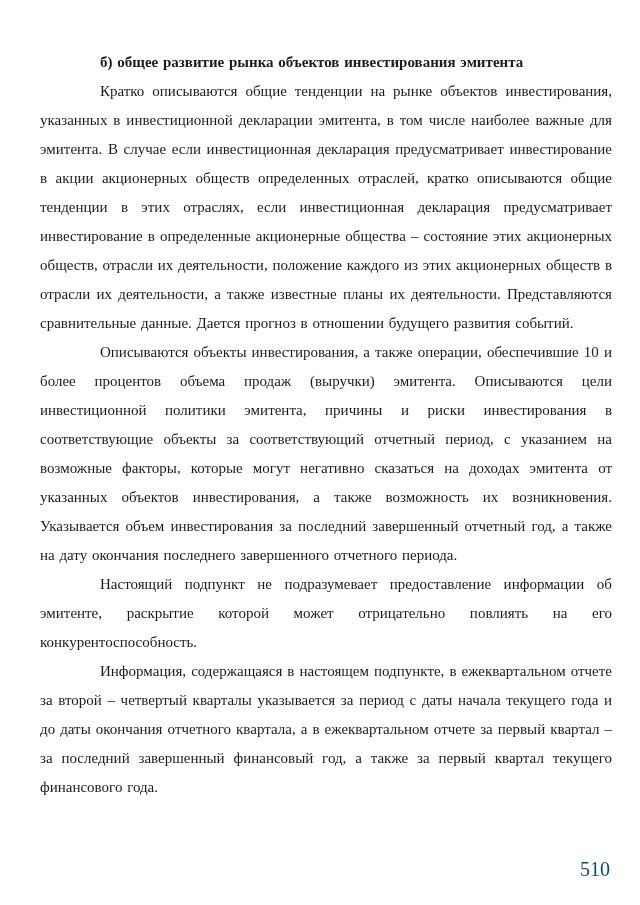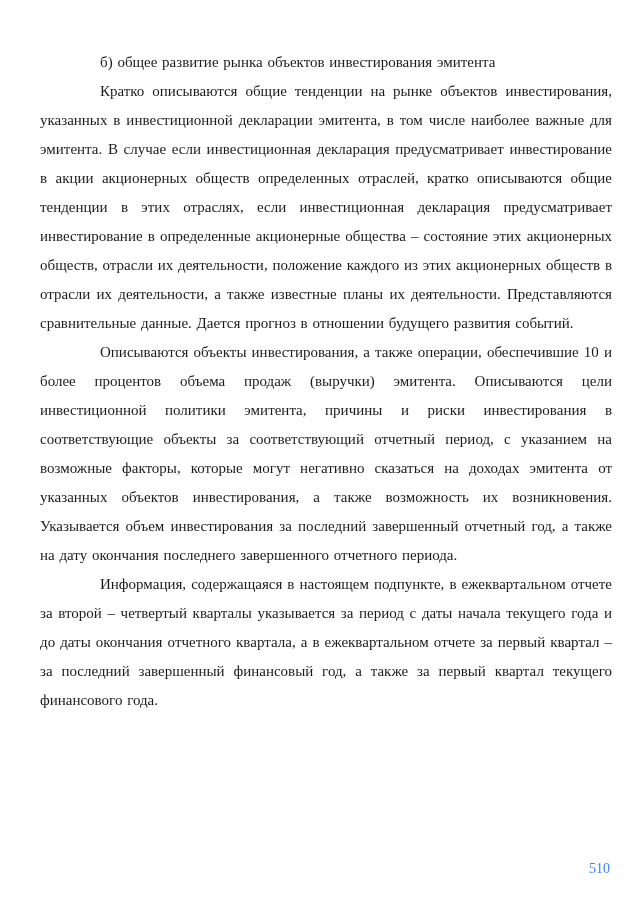--- a/index.html
+++ b/index.html
@@ -28,36 +28,37 @@
   }
   .content p {
     margin: 0;
     font-size: 15px;
     line-height: 29px;
     text-align: justify;
     text-indent: 60px;
     word-spacing: 1px;
   }
   .content p.heading {
-    font-weight: normal;
+    font-weight: bold;
     text-align: left;
   }
   .page-number {
     position: absolute;
     top: 860px;
     right: 30px;
-    font-size: 14px;
+    font-size: 20px;
     line-height: 18px;
-    color: #3b82f6;
+    color: #0c4a6e;
   }
 </style>
 </head>
 <body>
 
 <div class="page">
   <div class="content">
     <p class="heading">б) общее развитие рынка объектов инвестирования эмитента</p>
     <p>Кратко описываются общие тенденции на рынке объектов инвестирования, указанных в инвестиционной декларации эмитента, в том числе наиболее важные для эмитента. В случае если инвестиционная декларация предусматривает инвестирование в акции акционерных обществ определенных отраслей, кратко описываются общие тенденции в этих отраслях, если инвестиционная декларация предусматривает инвестирование в определенные акционерные общества – состояние этих акционерных обществ, отрасли их деятельности, положение каждого из этих акционерных обществ в отрасли их деятельности, а также известные планы их деятельности. Представляются сравнительные данные. Дается прогноз в отношении будущего развития событий.</p>
     <p>Описываются объекты инвестирования, а также операции, обеспечившие 10 и более процентов объема продаж (выручки) эмитента. Описываются цели инвестиционной политики эмитента, причины и риски инвестирования в соответствующие объекты за соответствующий отчетный период, с указанием на возможные факторы, которые могут негативно сказаться на доходах эмитента от указанных объектов инвестирования, а также возможность их возникновения. Указывается объем инвестирования за последний завершенный отчетный год, а также на дату окончания последнего завершенного отчетного периода.</p>
+    <p>Настоящий подпункт не подразумевает предоставление информации об эмитенте, раскрытие которой может отрицательно повлиять на его конкурентоспособность.</p>
     <p>Информация, содержащаяся в настоящем подпункте, в ежеквартальном отчете за второй – четвертый кварталы указывается за период с даты начала текущего года и до даты окончания отчетного квартала, а в ежеквартальном отчете за первый квартал – за последний завершенный финансовый год, а также за первый квартал текущего финансового года.</p>
   </div>
   <div class="page-number">510</div>
 </div>
 
 </body></html>

